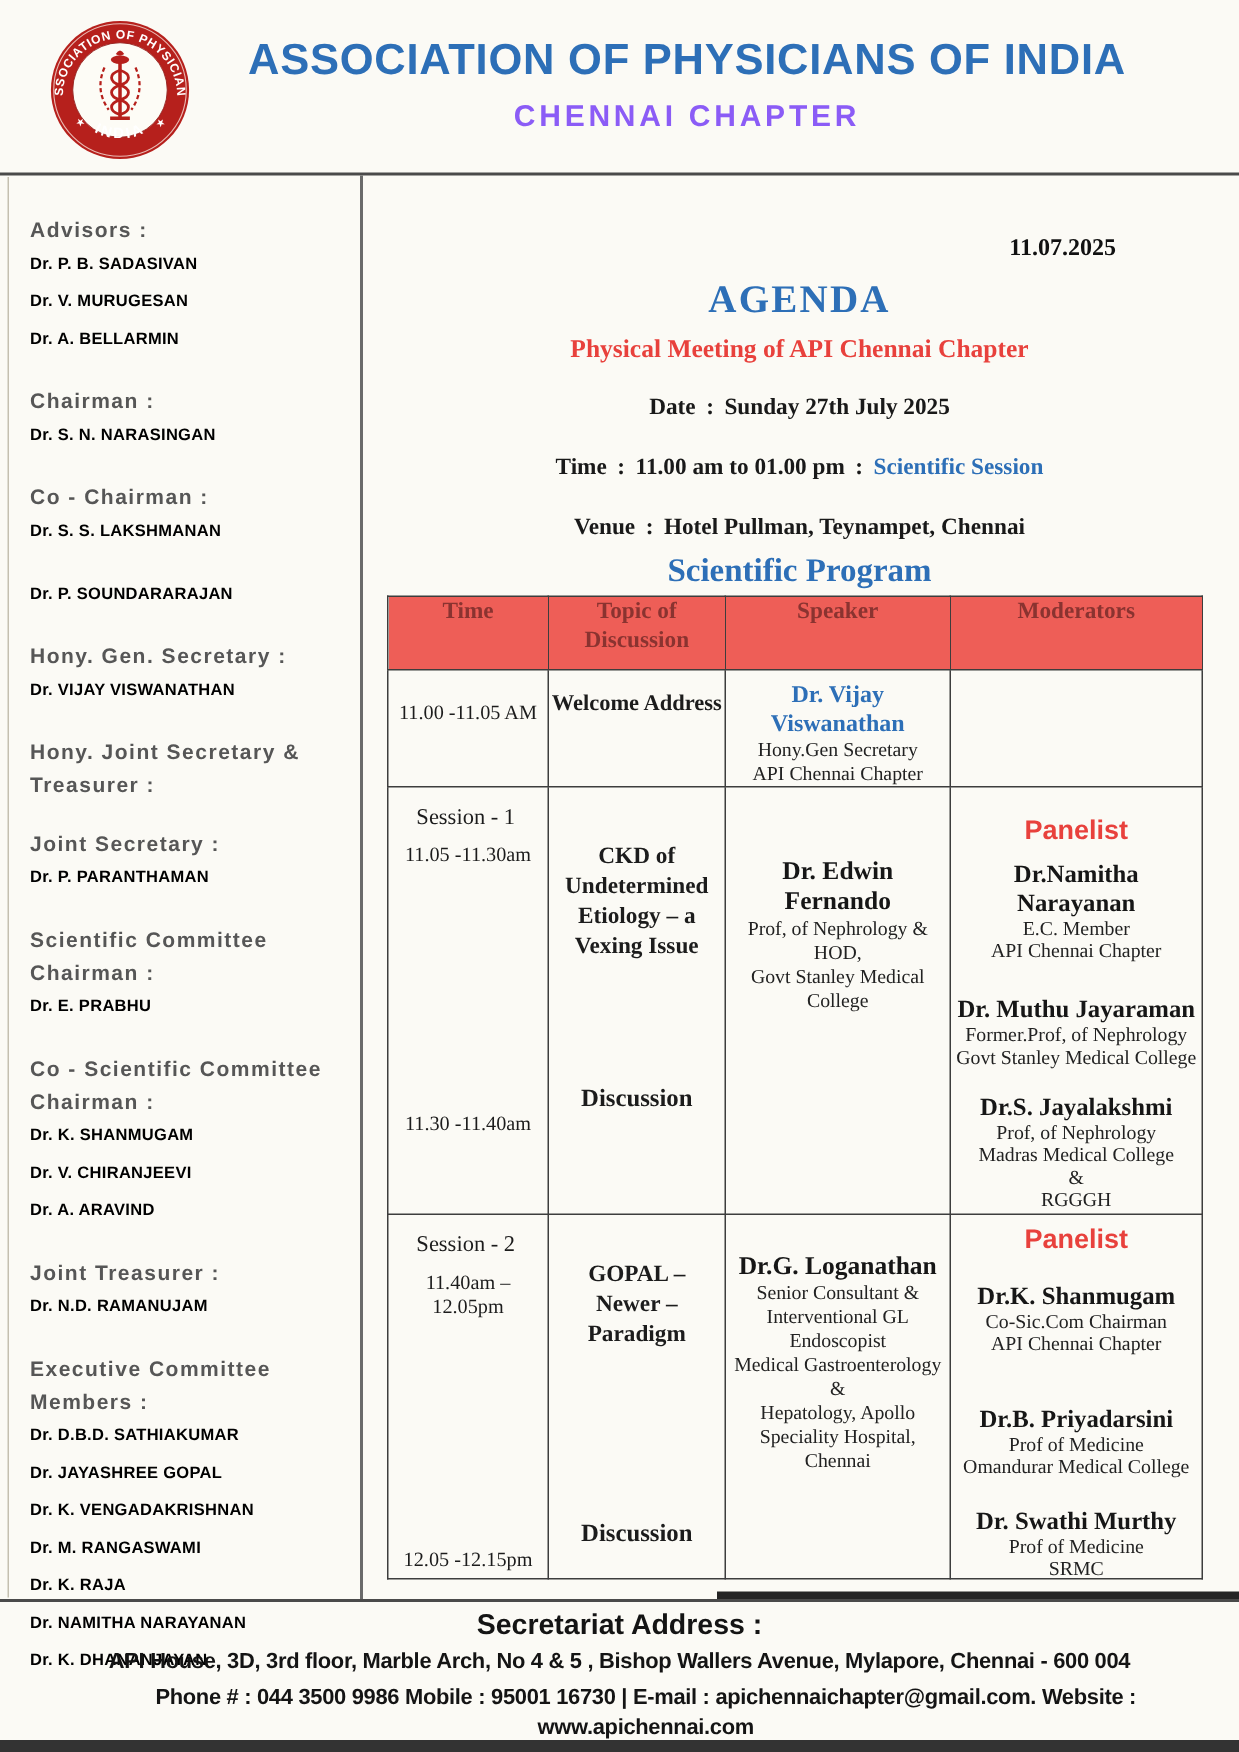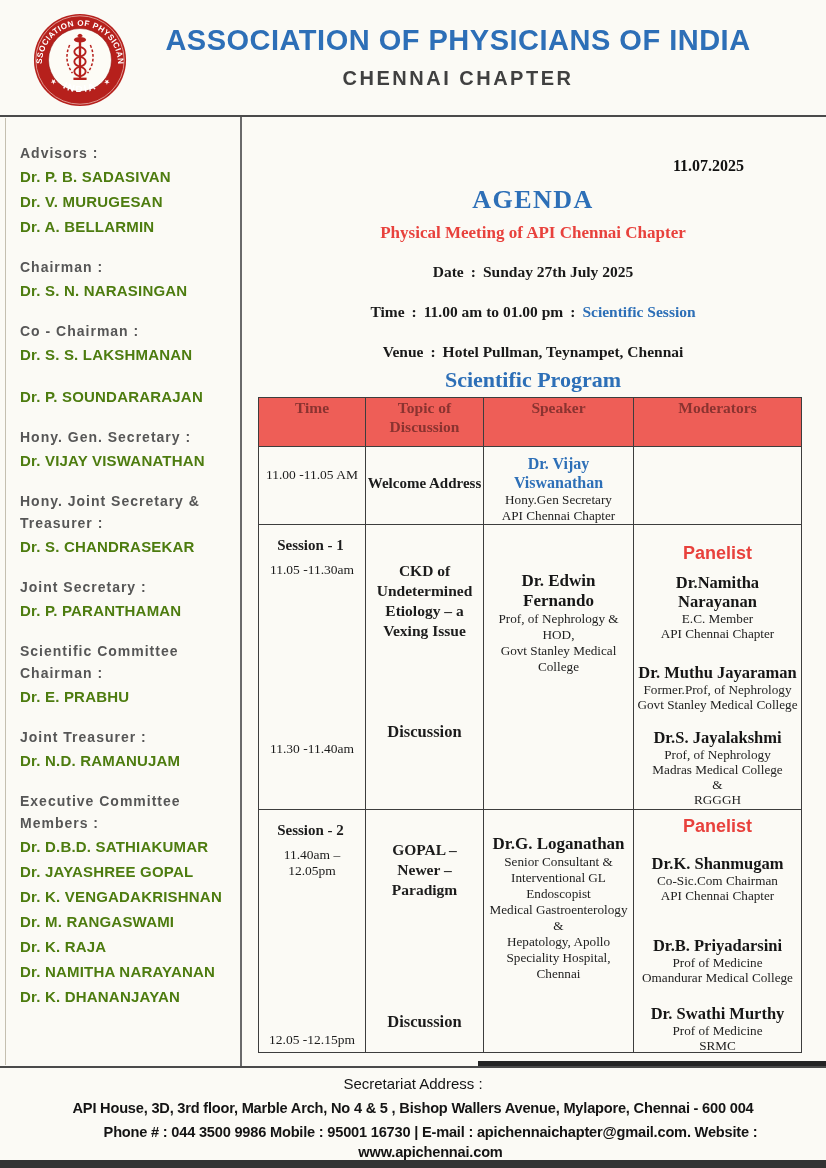--- a/index.html
+++ b/index.html
@@ -9,30 +9,30 @@
     font-family:"Liberation Sans","DejaVu Sans",sans-serif;
     color:#1c1c1c;
   }
   .serif{font-family:"Liberation Serif","DejaVu Serif",serif;}
 
   
   .header{position:absolute;top:0;left:0;width:826px;height:115px;}
   .logo{position:absolute;left:33px;top:13px;width:94px;height:94px;}
   .titles{position:absolute;left:130px;right:40px;top:24px;text-align:center;}
   .org-title{color:#2d6fb7;font-size:29px;font-weight:700;letter-spacing:.5px;line-height:32px;}
-  .chapter{margin-top:11px;color:#404040;font-size:20px;font-weight:700;letter-spacing:2.5px;}
+  .chapter{margin-top:11px;color:#8b5cf6;font-size:20px;font-weight:700;letter-spacing:2.5px;}
   .header-rule{position:absolute;top:115px;left:0;width:826px;height:2px;background:#4a4a4a;}
   .v-divider{position:absolute;left:240px;top:117px;width:2px;height:949px;background:#6a6a6a;}
   .scan-edge-left{position:absolute;left:5px;top:118px;width:1px;height:947px;background:#c4bfb0;}
 
   
   .sidebar{position:absolute;left:20px;top:142px;width:215px;}
   .side-group{margin-bottom:17px;}
   .side-label{color:#565656;font-size:14px;font-weight:700;letter-spacing:1px;line-height:22px;}
-  .side-name{color:#4d7c0f;font-size:15px;font-weight:700;line-height:25px;letter-spacing:.2px;}
+  .side-name{color:#000000;font-size:11px;font-weight:700;line-height:25px;letter-spacing:.2px;}
 
   
   .main{position:absolute;left:256px;top:117px;width:554px;}
   .doc-date{position:absolute;top:40px;right:66px;font-size:16px;font-weight:700;color:#111;}
   .agenda-title{margin-top:68px;text-align:center;color:#2d6fb7;font-size:26px;font-weight:700;letter-spacing:1.5px;line-height:30px;}
   .agenda-sub{margin-top:8px;text-align:center;color:#e8413c;font-size:17px;font-weight:700;line-height:20px;}
   .info-line{margin-top:18px;text-align:center;font-size:15.5px;font-weight:700;line-height:22px;color:#191919;}
   .info-line .sep{padding:0 7px;}
   .session-blue{color:#2d6fb7;}
   .program-title{margin-top:4px;text-align:center;color:#2d6fb7;font-size:22px;font-weight:700;line-height:26px;}
@@ -40,25 +40,25 @@
   
   table.sched{margin:4px 0 0 2px;width:543px;border-collapse:collapse;table-layout:fixed;
     font-family:"Liberation Serif","DejaVu Serif",serif;}
   table.sched th,table.sched td{border:1.6px solid #3d3d3d;vertical-align:top;text-align:center;position:relative;padding:0;}
   th.hd{background:#ee5e57;color:#8a3330;font-size:15.5px;font-weight:700;height:48px;padding-top:8px;line-height:19px;}
   td{font-size:13.5px;}
   .r1 td{height:58px;}
   .rs1 td{height:284px;}
   .rs2 td{height:242px;}
   .pt20{padding-top:20px;}
-  .topic-welcome{padding-top:28px;font-size:15px;font-weight:700;}
+  .topic-welcome{padding-top:14px;font-size:15px;font-weight:700;}
   .sp-name{font-weight:700;font-size:16px;color:#2d6fb7;margin-top:7px;line-height:19px;}
   .sp-name-dark{font-weight:700;font-size:17px;color:#161616;line-height:20px;}
   .sp-line{font-size:13.2px;line-height:16px;color:#222;padding:0 5px;}
-  .session-label{position:absolute;top:12px;left:0;right:3px;font-size:15px;font-weight:700;}
+  .session-label{position:absolute;top:12px;left:0;right:3px;font-size:15px;font-weight:400;}
   .time-a{position:absolute;top:37px;left:0;right:0;}
   .time-b1{position:absolute;top:216px;left:0;right:0;}
   .time-b2{position:absolute;top:222px;left:0;right:0;}
   .topic-main1{position:absolute;top:36px;left:6px;right:6px;font-size:15.5px;font-weight:700;line-height:20px;}
   .topic-main2{position:absolute;top:30px;left:6px;right:6px;font-size:15.5px;font-weight:700;line-height:20px;}
   .disc1{position:absolute;top:197px;left:0;right:0;font-size:16.5px;font-weight:700;}
   .disc2{position:absolute;top:202px;left:0;right:0;font-size:16.5px;font-weight:700;}
   .spwrap1{padding-top:46px;}
   .spwrap2{padding-top:24px;}
   .panelist{position:absolute;left:0;right:0;color:#e8413c;font-size:18px;font-weight:700;
@@ -67,21 +67,21 @@
   .mod-entry{position:absolute;left:3px;right:3px;}
   .m1a{top:48px;} .m1b{top:138px;} .m1c{top:203px;}
   .m2a{top:44px;} .m2b{top:126px;} .m2c{top:194px;}
   .mod-name{font-size:16.5px;font-weight:700;line-height:19px;color:#161616;}
   .mod-line{font-size:13.2px;line-height:15px;color:#222;}
 
   
   .footer-rule{position:absolute;top:1066px;left:0;width:826px;height:2px;background:#4a4a4a;}
   .footer-rule-right{position:absolute;top:1061px;left:478px;width:348px;height:5px;background:#242424;}
   .footer{position:absolute;top:1074px;left:0;width:826px;text-align:center;color:#141414;}
-  .foot-head{font-size:15px;font-weight:400;line-height:20px;}
+  .foot-head{font-size:19px;font-weight:700;line-height:20px;}
   .foot-addr{margin-top:4px;font-size:14.6px;font-weight:700;line-height:20px;letter-spacing:-0.2px;}
   .foot-contact{margin-top:4px;font-size:14.6px;font-weight:700;line-height:20px;letter-spacing:-0.2px;margin-left:35px;}
   .bottom-bar{position:absolute;top:1160px;left:0;width:826px;height:8px;background:#333;}
 </style>
 </head>
 <body>
 
 <div class="header">
   <svg class="logo" viewBox="0 0 100 100" xmlns="http://www.w3.org/2000/svg" xmlns:xlink="http://www.w3.org/1999/xlink">
     <circle cx="50" cy="50" r="49" fill="#b6201c"></circle>
@@ -137,29 +137,34 @@
   </div>
   <div class="side-group">
     <div class="side-name">Dr. P. SOUNDARARAJAN</div>
   </div>
   <div class="side-group">
     <div class="side-label">Hony. Gen. Secretary :</div>
     <div class="side-name">Dr. VIJAY VISWANATHAN</div>
   </div>
   <div class="side-group">
     <div class="side-label">Hony. Joint Secretary &amp; Treasurer :</div>
-    <div class="side-name">Dr. S. CHANDRASEKAR</div>
   </div>
   <div class="side-group">
     <div class="side-label">Joint Secretary :</div>
     <div class="side-name">Dr. P. PARANTHAMAN</div>
   </div>
   <div class="side-group">
     <div class="side-label">Scientific Committee Chairman :</div>
     <div class="side-name">Dr. E. PRABHU</div>
+  </div>
+  <div class="side-group">
+    <div class="side-label">Co - Scientific Committee Chairman :</div>
+    <div class="side-name">Dr. K. SHANMUGAM</div>
+    <div class="side-name">Dr. V. CHIRANJEEVI</div>
+    <div class="side-name">Dr. A. ARAVIND</div>
   </div>
   <div class="side-group">
     <div class="side-label">Joint Treasurer :</div>
     <div class="side-name">Dr. N.D. RAMANUJAM</div>
   </div>
   <div class="side-group">
     <div class="side-label">Executive Committee Members :</div>
     <div class="side-name">Dr. D.B.D. SATHIAKUMAR</div>
     <div class="side-name">Dr. JAYASHREE GOPAL</div>
     <div class="side-name">Dr. K. VENGADAKRISHNAN</div>

